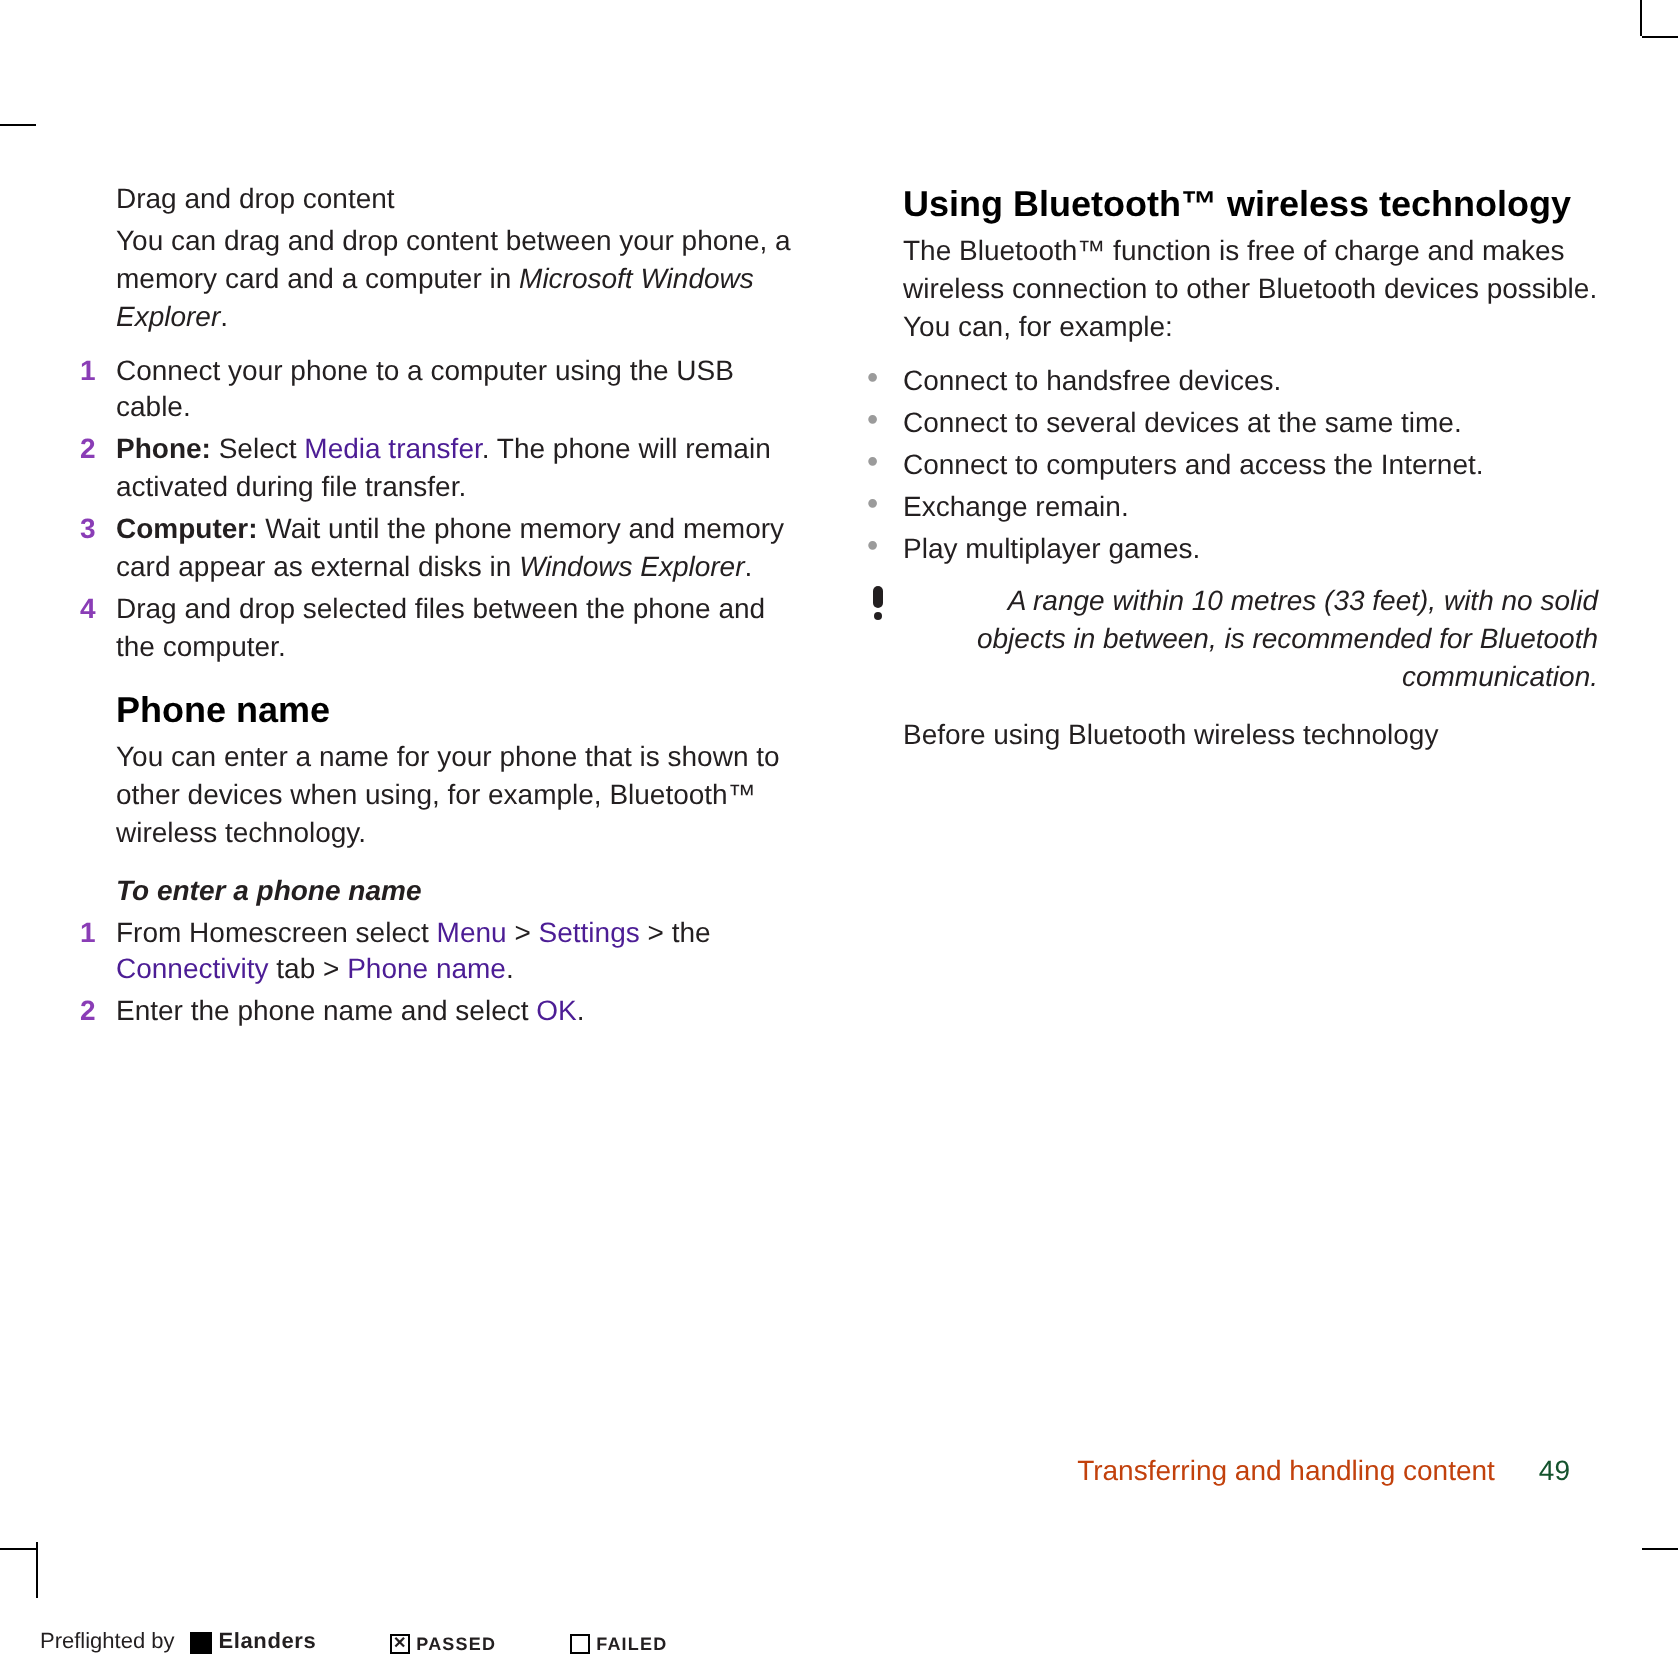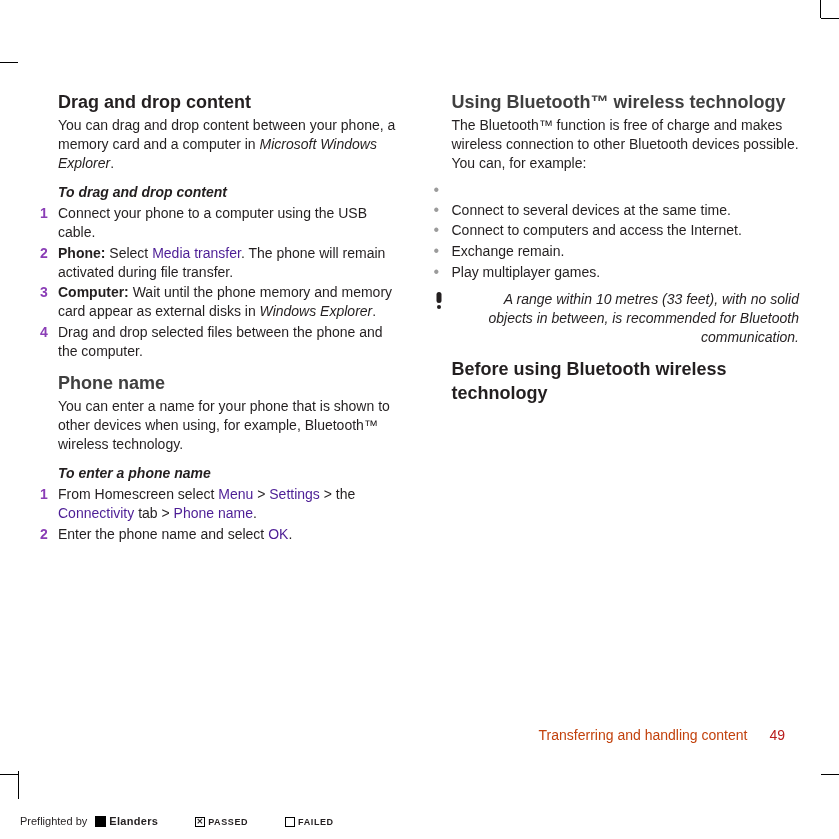--- a/index.html
+++ b/index.html
@@ -33,34 +33,34 @@
     .columns {
       display: flex;
       gap: 28px;
     }
     .col {
       flex: 1;
       min-width: 0;
     }
     .indent { margin-left: 18px; }
     .h4 {
-      font-weight: bold;
+      font-weight: normal;
       margin: 0 0 2px 0;
-      font-size: 18px;
+      font-size: 14px;
     }
     .h4-italic {
       font-weight: bold;
       font-style: italic;
       margin: 10px 0 2px 0;
       font-size: 14px;
     }
     .p { margin: 0 0 8px 0; }
     .italic { font-style: italic; }
     .h2 {
-      color: #404040;
+      color: #000000;
       font-size: 18px;
       font-weight: bold;
       margin: 10px 0 2px 0;
     }
     .menu-path { color: #4c1d95; }
     ol.numbered {
       list-style: none;
       padding: 0;
       margin: 0 0 8px 0;
     }
@@ -109,21 +109,21 @@
       bottom: 30px;
       left: 20px;
       right: 34px;
       display: flex;
       justify-content: flex-end;
       align-items: baseline;
       gap: 22px;
       font-size: 14px;
     }
     .footer-title { color: #c2410c; }
-    .footer-num { color: #b91c1c; }
+    .footer-num { color: #14532d; }
     .preflight-bar {
       position: absolute;
       bottom: 10px;
       left: 20px;
       display: flex;
       align-items: center;
       gap: 8px;
       font-size: 11px;
       color: #231f20;
     }
@@ -164,21 +164,20 @@
 
 <div class="page">
   <div class="columns">
 
     <div class="col">
       <div class="indent">
         <div class="h4">Drag and drop content</div>
         <p class="p">
           <span>You can drag and drop content between your phone, a memory card and a computer in </span><span class="italic">Microsoft Windows Explorer</span><span>.</span>
         </p>
-        <div class="h4-italic">To drag and drop content</div>
       </div>
       <ol class="numbered">
         <li>
           <span class="num">1</span>
           <span class="li-body">Connect your phone to a computer using the USB cable.</span>
         </li>
         <li>
           <span class="num">2</span>
           <span class="li-body">
             <b>Phone:</b><span> Select </span><span class="menu-path">Media transfer</span><span>. The phone will remain activated during file transfer.</span>
@@ -218,20 +217,21 @@
     </div>
 
     <div class="col">
       <div class="indent">
         <div class="h2" style="margin-top:0">Using Bluetooth™ wireless technology</div>
         <p class="p">The Bluetooth™ function is free of charge and makes wireless connection to other Bluetooth devices possible. You can, for example:</p>
       </div>
       <ul class="bulleted">
         <li>
             <span class="dot">•</span>
+            <span>Connect to handsfree devices.</span>
           </li>
         <li>
             <span class="dot">•</span>
             <span>Connect to several devices at the same time.</span>
           </li>
         <li>
             <span class="dot">•</span>
             <span>Connect to computers and access the Internet.</span>
           </li>
         <li>

